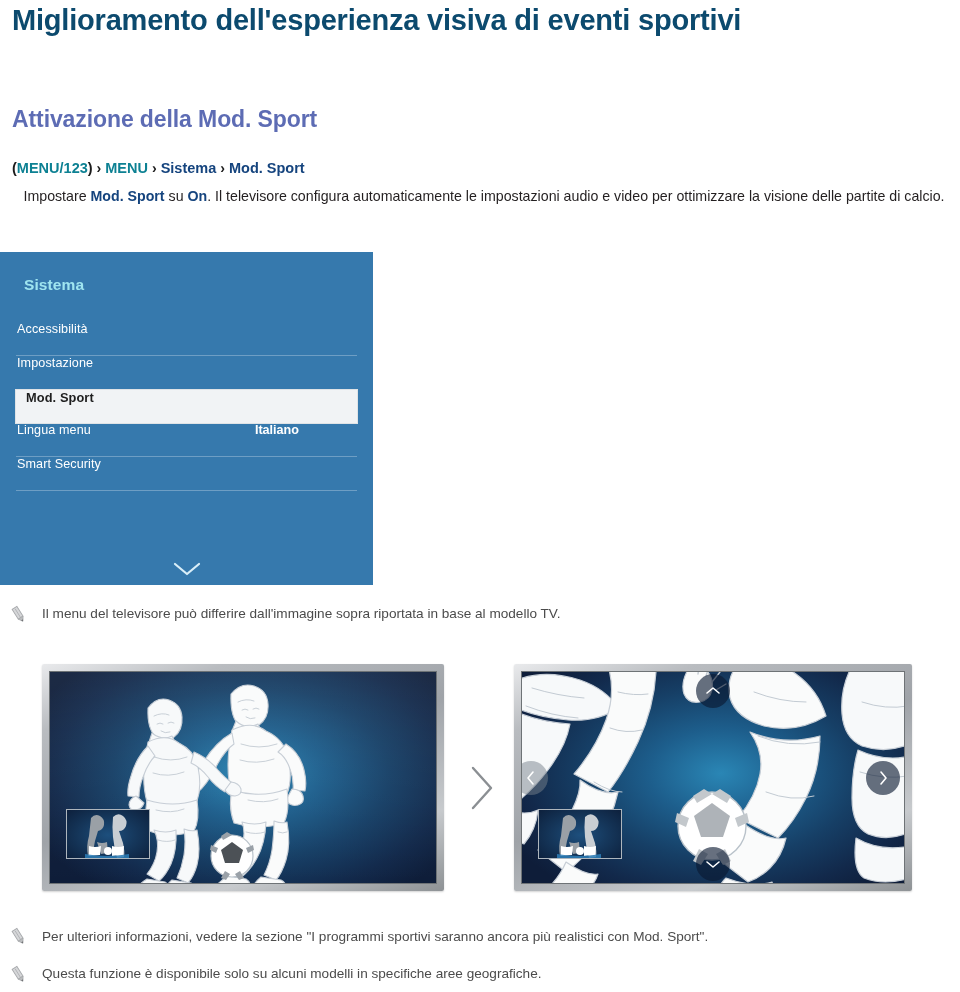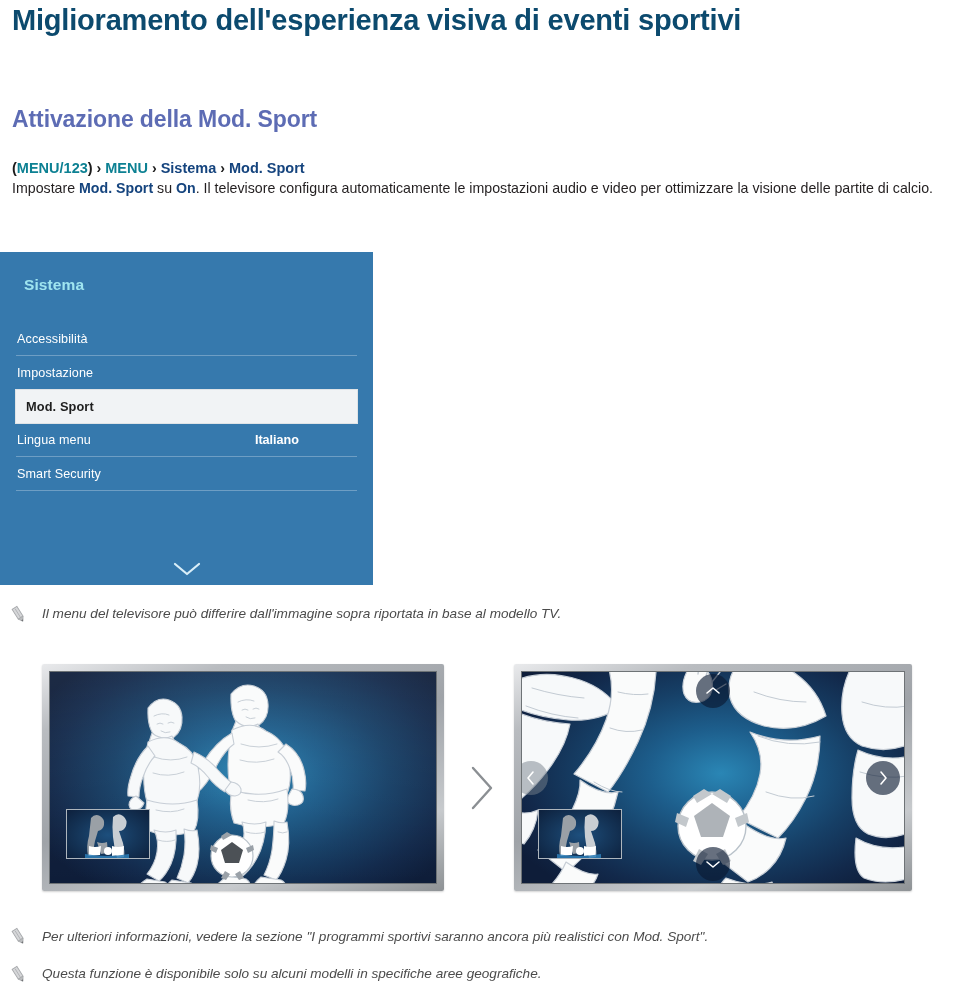--- a/index.html
+++ b/index.html
@@ -56,25 +56,26 @@
     color: #1b1b1b;
     font-size: 14px;
     padding: 0 4px;
     font-weight: bold;
   }
 
   
   .body-para {
     position: absolute;
     left: 12px;
-    top: 178px;
+    top: 186px;
     width: 944px;
     font-size: 14.2px;
     line-height: 21px;
     color: #231f20;
+    text-align: center;
   }
   .body-para b.link { color: #15447e; font-weight: bold; }
 
   
   .menu-panel {
     position: absolute;
     left: 0px;
     top: 252px;
     width: 373px;
     height: 333px;
@@ -93,21 +94,20 @@
   .menu-list {
     position: absolute;
     left: 16px;
     top: 70px;
     width: 341px;
   }
   .menu-row {
     position: relative;
     height: 34px;
     display: flex;
-    align-items: center;
     justify-content: space-between;
     border-bottom: 1px solid rgba(255,255,255,0.28);
     box-sizing: border-box;
     padding: 0 10px 0 1px;
   }
   .menu-row .mi-label {
     font-size: 12.6px;
     color: #ffffff;
     letter-spacing: 0.1px;
   }
@@ -138,21 +138,20 @@
     justify-content: center;
     align-items: center;
   }
   .menu-chevron-down svg { display: block; }
 
   
   .note {
     position: absolute;
     display: flex;
     align-items: flex-start;
-    font-style: italic;
   }
   .note-icon {
     width: 22px;
     min-width: 22px;
     height: 20px;
     margin-right: 12px;
     margin-top: 1px;
   }
   .note-icon svg { display: block; }
   .note-text {

